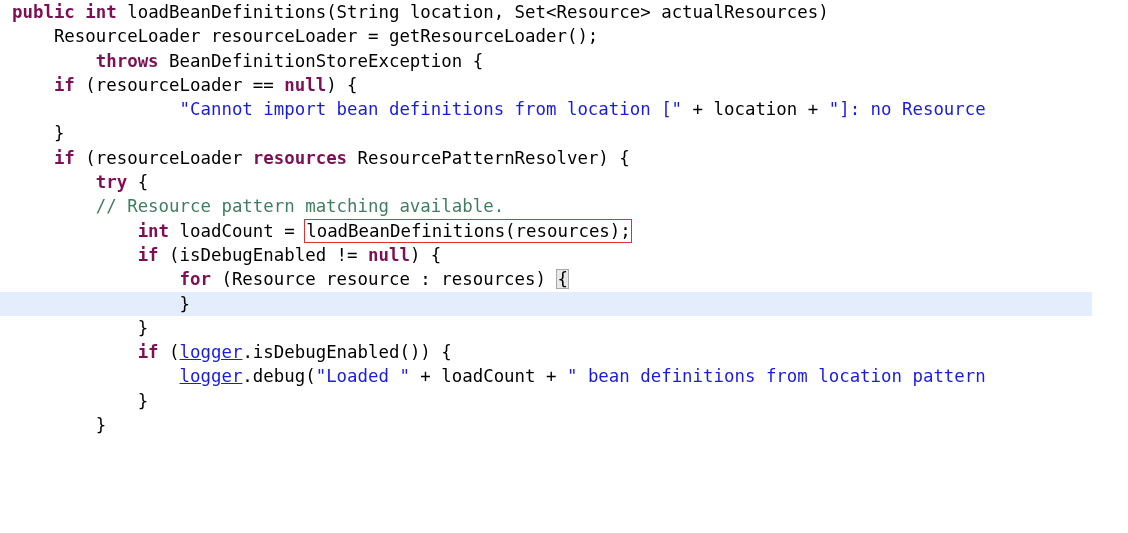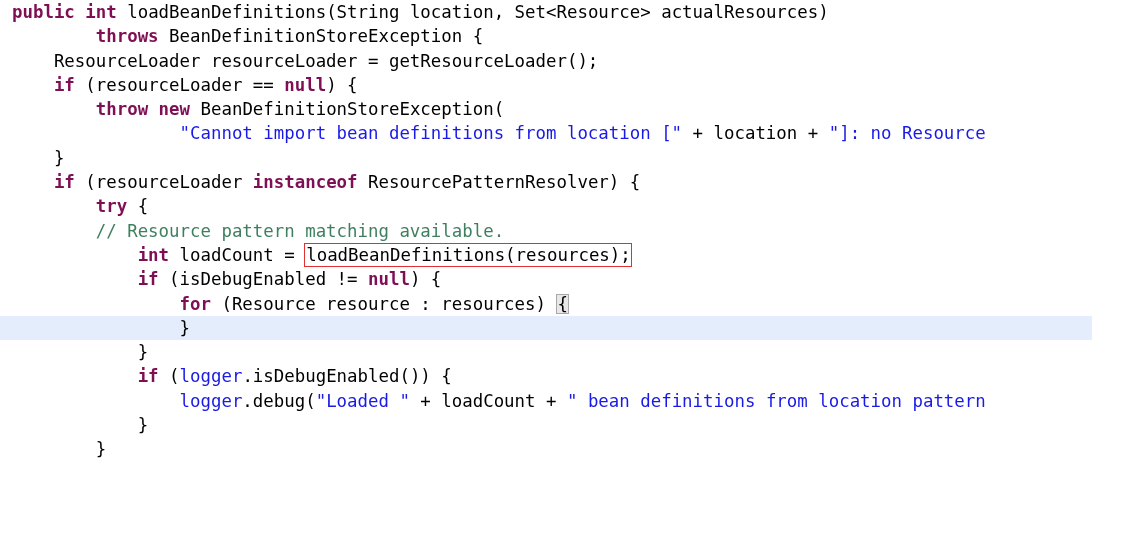--- a/index.html
+++ b/index.html
@@ -32,21 +32,21 @@
   }
   .code-line.highlight {
     background: #e4edfb;
     margin-left: 0;
     padding-left: 12px;
   }
   .kw       { color: #7f0f55; font-weight: bold; }
   .plain    { color: #000000; }
   .str      { color: #1a1ae6; }
   .cmt      { color: #3f7f5f; }
-  .field    { color: #1a1ae6; }
+  .field    { color: #1a1ae6; text-decoration: underline; }
   .boxed-red {
     border: 1px solid #e03030;
     padding: 1px 0px 1px 1px;
     margin: -2px 0 -2px -1px;
     display: inline-block;
     line-height: 20px;
     background: transparent;
   }
   .boxed-gray {
     border: 1px solid #a8a8a8;
@@ -56,27 +56,26 @@
     padding: 0 0px;
     margin: -1px 0;
   }
 </style>
 </head>
 <body>
 
 <div id="editor">
   <div id="code-area">
       <div class="code-line"><span class="kw">public</span><span class="plain"> </span><span class="kw">int</span><span class="plain"> loadBeanDefinitions(String location, Set&lt;Resource&gt; actualResources)</span></div>
+      <div class="code-line"><span class="plain">    ResourceLoader resourceLoader = getResourceLoader();</span></div>
       <div class="code-line"><span class="plain">        </span><span class="kw">throws</span><span class="plain"> BeanDefinitionStoreException {</span></div>
-      <div class="code-line"><span class="plain">    ResourceLoader resourceLoader = getResourceLoader();</span></div>
       <div class="code-line"><span class="plain">    </span><span class="kw">if</span><span class="plain"> (resourceLoader == </span><span class="kw">null</span><span class="plain">) {</span></div>
-      <div class="code-line"><span class="plain">        </span><span class="kw">throw</span><span class="plain"> </span><span class="kw">new</span><span class="plain"> BeanDefinitionStoreException(</span></div>
       <div class="code-line"><span class="plain">                </span><span class="str">"Cannot import bean definitions from location ["</span><span class="plain"> + location + </span><span class="str">"]: no Resource</span></div>
       <div class="code-line"><span class="plain">    }</span></div>
-      <div class="code-line"><span class="plain">    </span><span class="kw">if</span><span class="plain"> (resourceLoader </span><span class="kw">instanceof</span><span class="plain"> ResourcePatternResolver) {</span></div>
+      <div class="code-line"><span class="plain">    </span><span class="kw">if</span><span class="plain"> (resourceLoader </span><span class="kw">resources</span><span class="plain"> ResourcePatternResolver) {</span></div>
       <div class="code-line"><span class="plain">        </span><span class="kw">try</span><span class="plain"> {</span></div>
       <div class="code-line"><span class="plain">        </span><span class="cmt">// Resource pattern matching available.</span></div>
       <div class="code-line"><span class="plain">            </span><span class="kw">int</span><span class="plain"> loadCount = </span><span class="plain boxed-red">loadBeanDefinitions(resources);</span></div>
       <div class="code-line"><span class="plain">            </span><span class="kw">if</span><span class="plain"> (isDebugEnabled != </span><span class="kw">null</span><span class="plain">) {</span></div>
       <div class="code-line"><span class="plain">                </span><span class="kw">for</span><span class="plain"> (Resource resource : resources) </span><span class="plain boxed-gray">{</span></div>
       <div class="code-line highlight"><span class="plain">                }</span></div>
       <div class="code-line"><span class="plain">            }</span></div>
       <div class="code-line"><span class="plain">            </span><span class="kw">if</span><span class="plain"> (</span><span class="field">logger</span><span class="plain">.isDebugEnabled()) {</span></div>
       <div class="code-line"><span class="plain">                </span><span class="field">logger</span><span class="plain">.debug(</span><span class="str">"Loaded "</span><span class="plain"> + loadCount + </span><span class="str">" bean definitions from location pattern</span></div>
       <div class="code-line"><span class="plain">            }</span></div>

